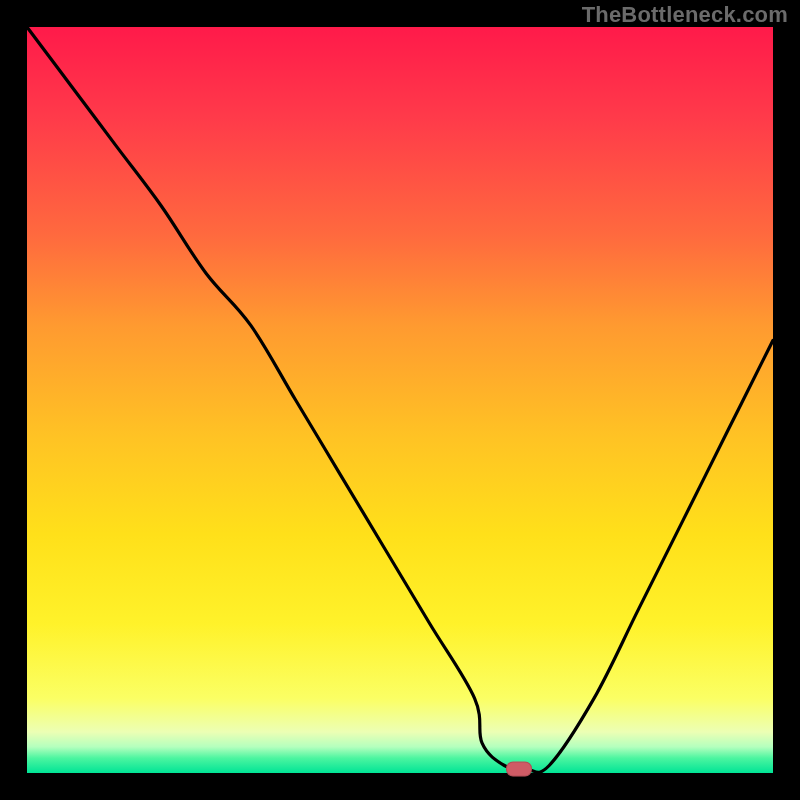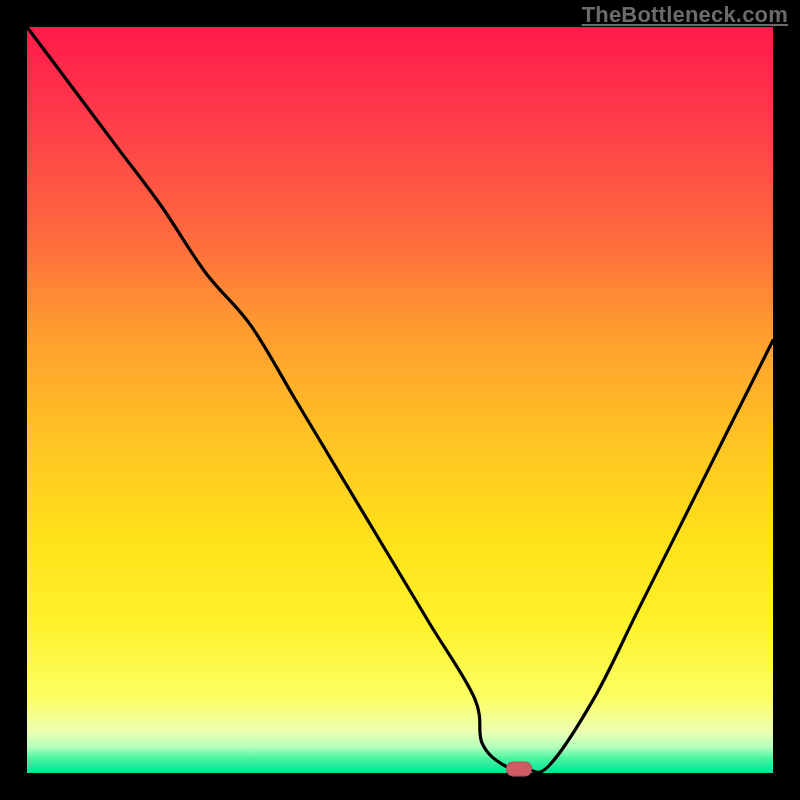--- a/index.html
+++ b/index.html
@@ -42,21 +42,20 @@
   }
   .attribution {
     position: absolute;
     top: 2px;
     right: 12px;
     font-family: Arial, Helvetica, sans-serif;
     font-size: 22px;
     font-weight: 600;
     color: #6b6b6b;
     letter-spacing: 0.2px;
-    text-decoration: underline;
   }
   svg.curve {
     position: absolute;
     left: 0;
     top: 0;
   }
   .marker {
     position: absolute;
     width: 26px;
     height: 15px;

